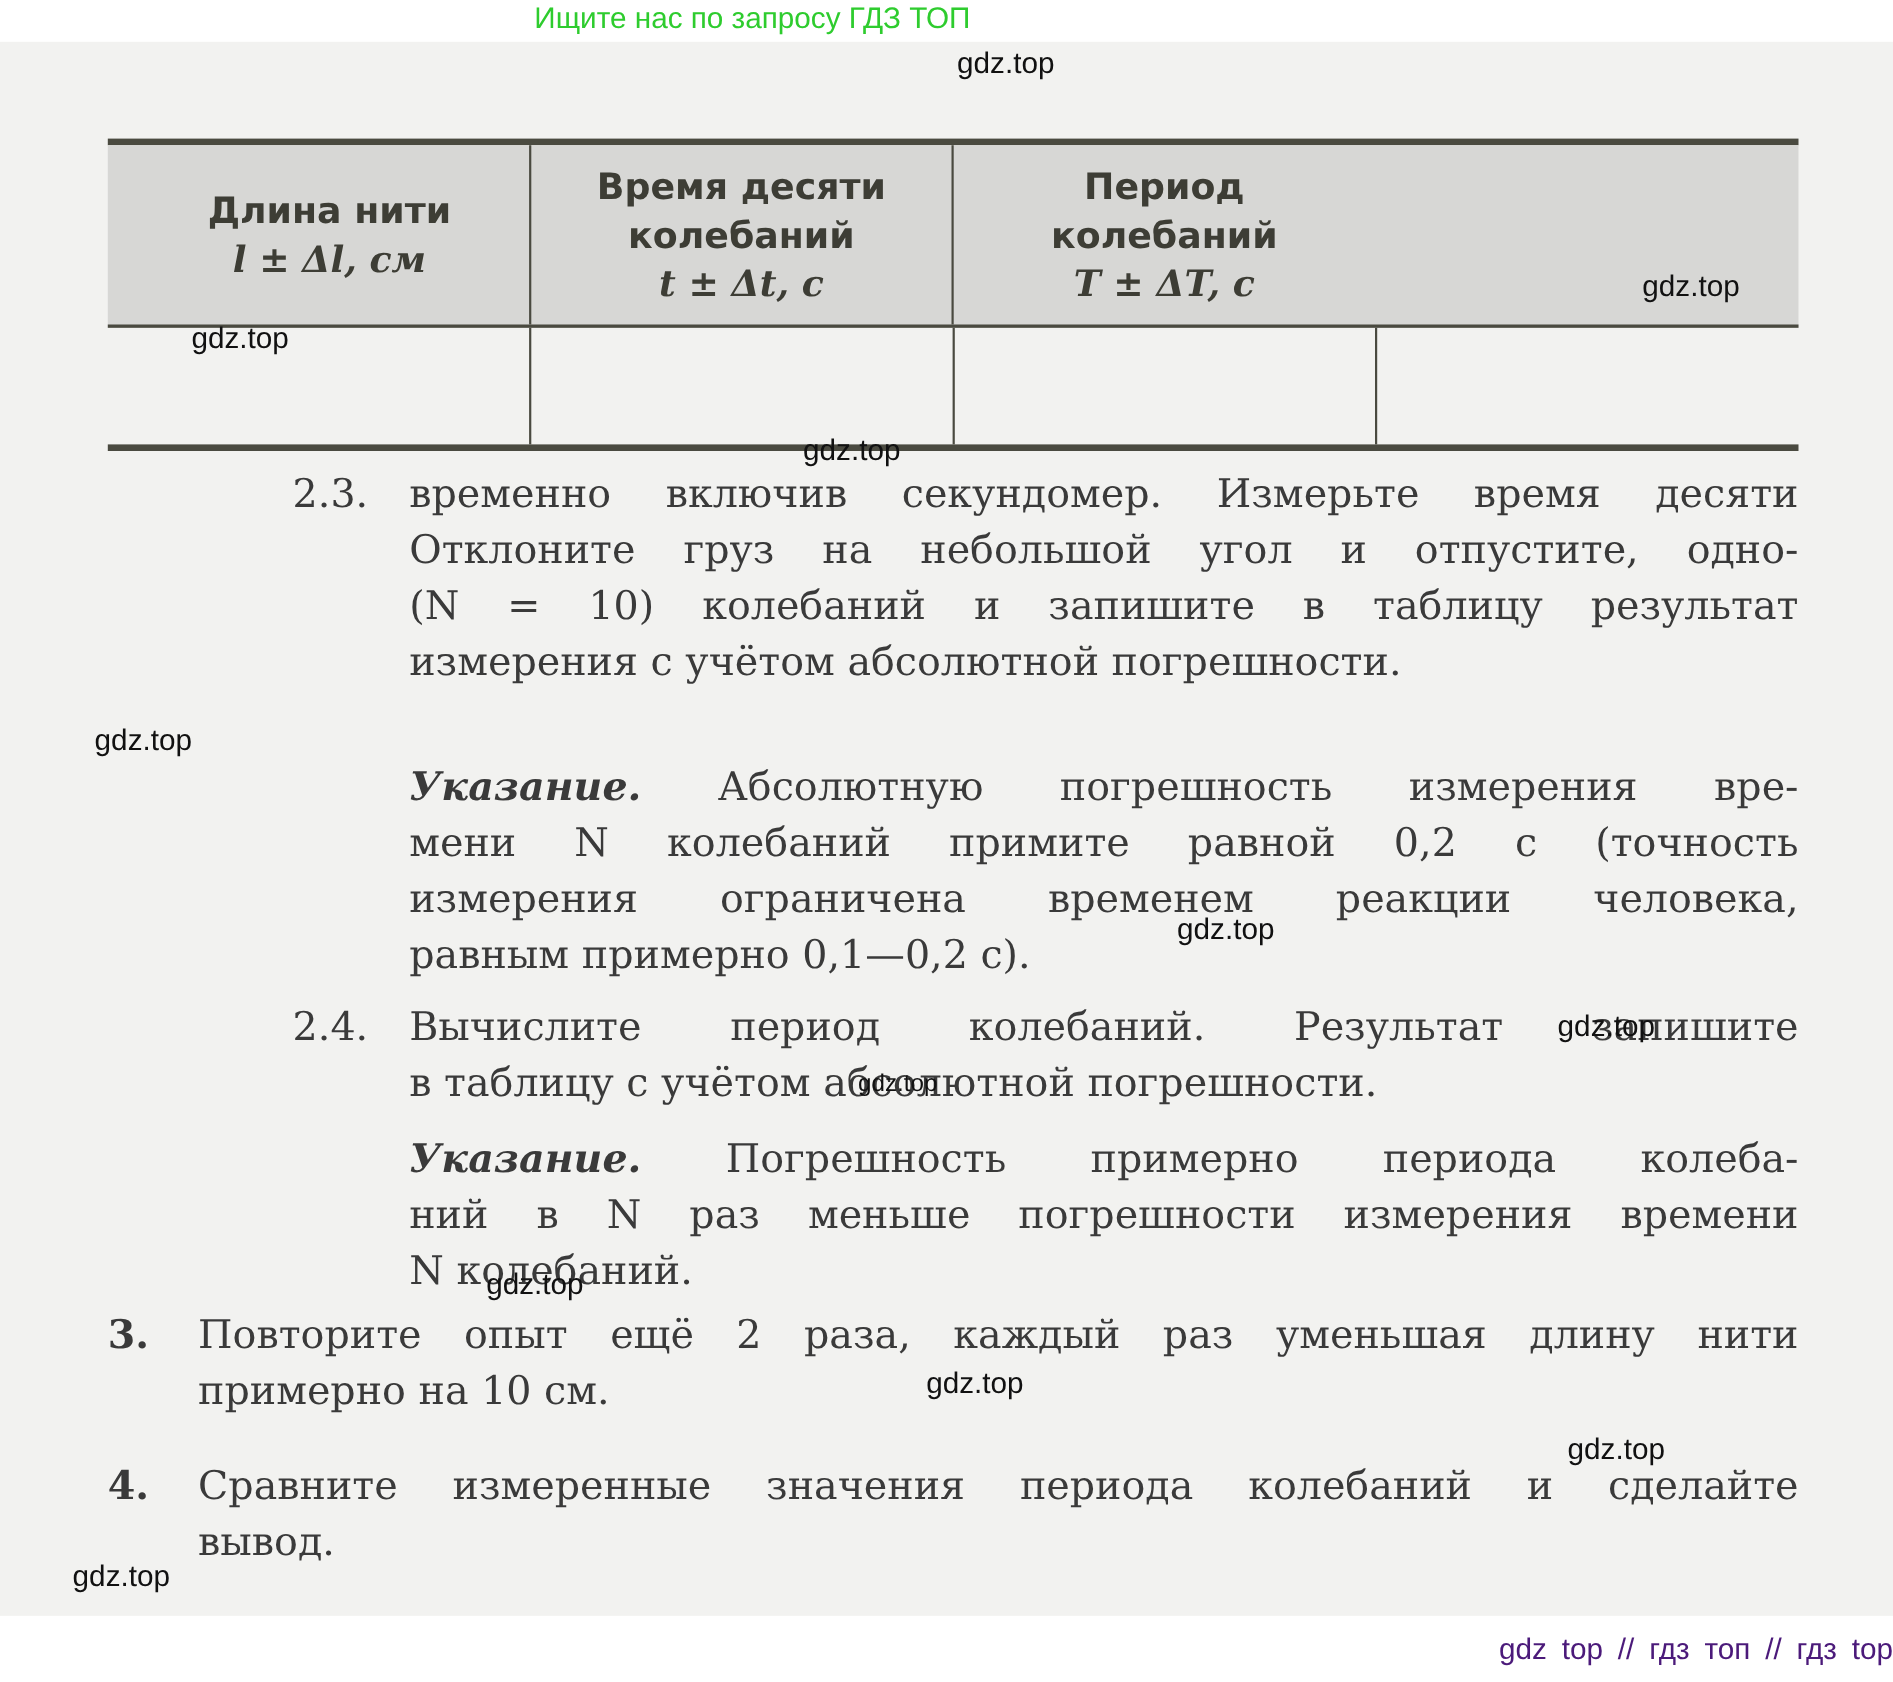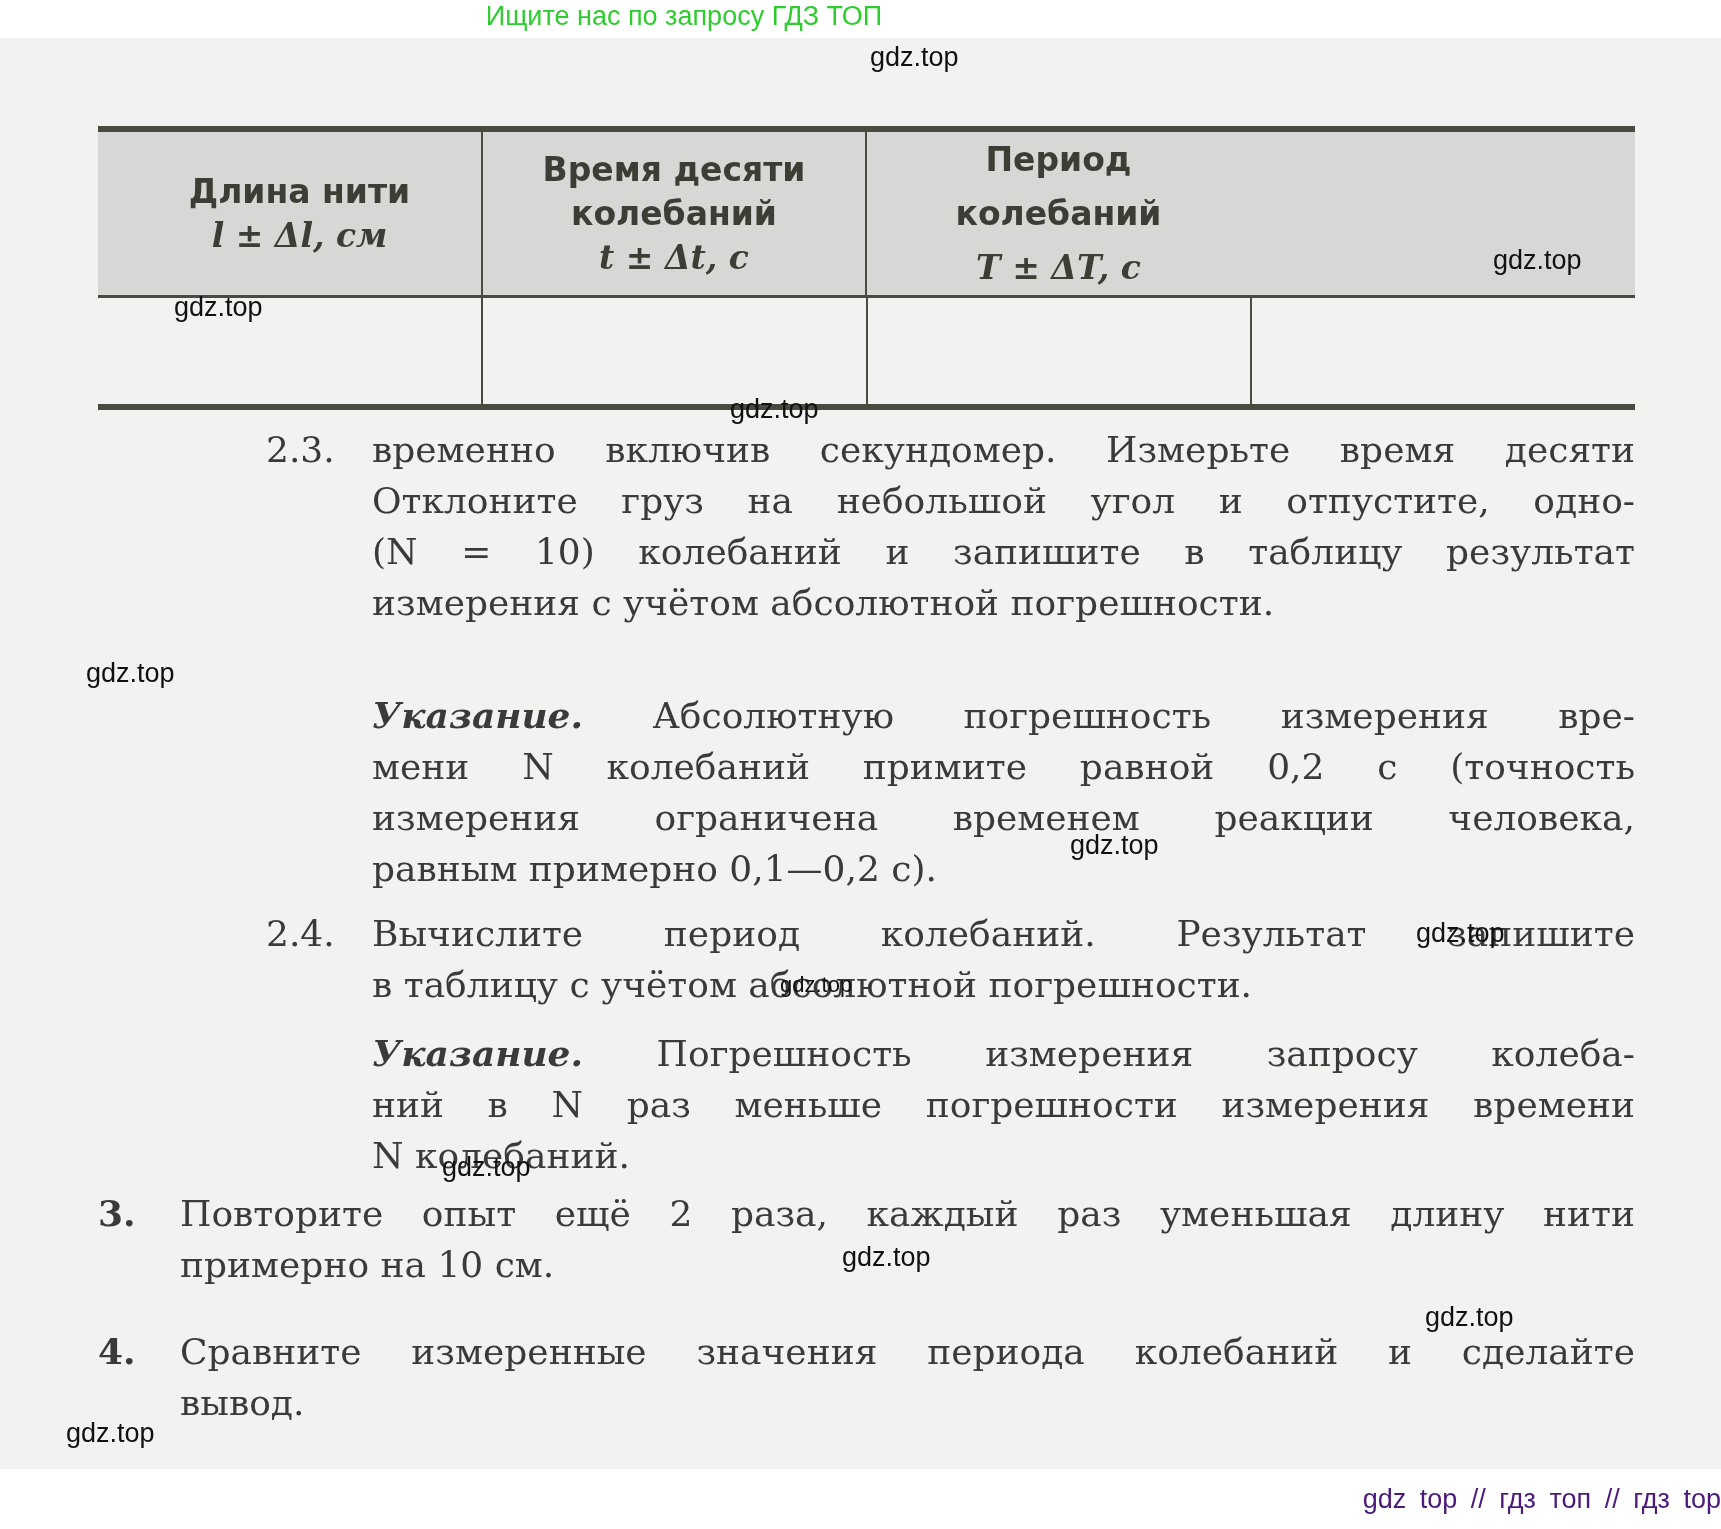--- a/index.html
+++ b/index.html
@@ -52,21 +52,21 @@
   }
   .tbl-body {
     position: absolute; left: 0; top: 166px; width: 100%; height: 106px;
     display: flex;
   }
   .th, .td {
     height: 100%;
     border-right: 2px solid #4a4a40;
     display: flex; flex-direction: column; align-items: center; justify-content: center;
   }
-  .th:last-child, .td:last-child { border-right: none; gap: 10px; }
+  .th:last-child, .td:last-child { border-right: none; }
   .c1 { width: 385px; } .c2 { width: 385px; padding-left: 20px; } .c3 { width: 384px; } .c4 { width: 383px; }
   .th span {
     font-family: "DejaVu Sans", sans-serif; font-weight: bold;
     font-size: 33px; line-height: 44px; color: #3d3d35;
     text-align: center;
   }
   .th .formula {
     font-family: "DejaVu Serif", serif; font-style: italic; font-weight: bold;
   }
   
@@ -131,21 +131,21 @@
     <div>измерения ограничена временем реакции человека,</div>
     <div style="text-align-last:left">равным примерно 0,1—0,2 с).</div>
   </div>
 
   <div class="num" style="left:266px; top:870px;">2.4.</div>
   <div class="para" style="left:372px; top:870px; width:1263px;">
     <div>Вычислите период колебаний. Результат запишите</div>
     <div style="text-align-last:left">в таблицу с учётом абсолютной погрешности.</div>
   </div>
   <div class="para" style="left:372px; top:990px; width:1263px;">
-    <div><span class="hint">Указание.</span><span> Погрешность измерения запросу колеба-</span></div>
+    <div><span class="hint">Указание.</span><span> Погрешность примерно периода колеба-</span></div>
     <div>ний в N раз меньше погрешности измерения времени</div>
     <div style="text-align-last:left">N колебаний.</div>
   </div>
 
   <div class="num bold" style="left:98px; top:1150px;">3.</div>
   <div class="para" style="left:180px; top:1150px; width:1455px;">
     <div>Повторите опыт ещё 2 раза, каждый раз уменьшая длину нити</div>
     <div style="text-align-last:left">примерно на 10 см.</div>
   </div>
 

